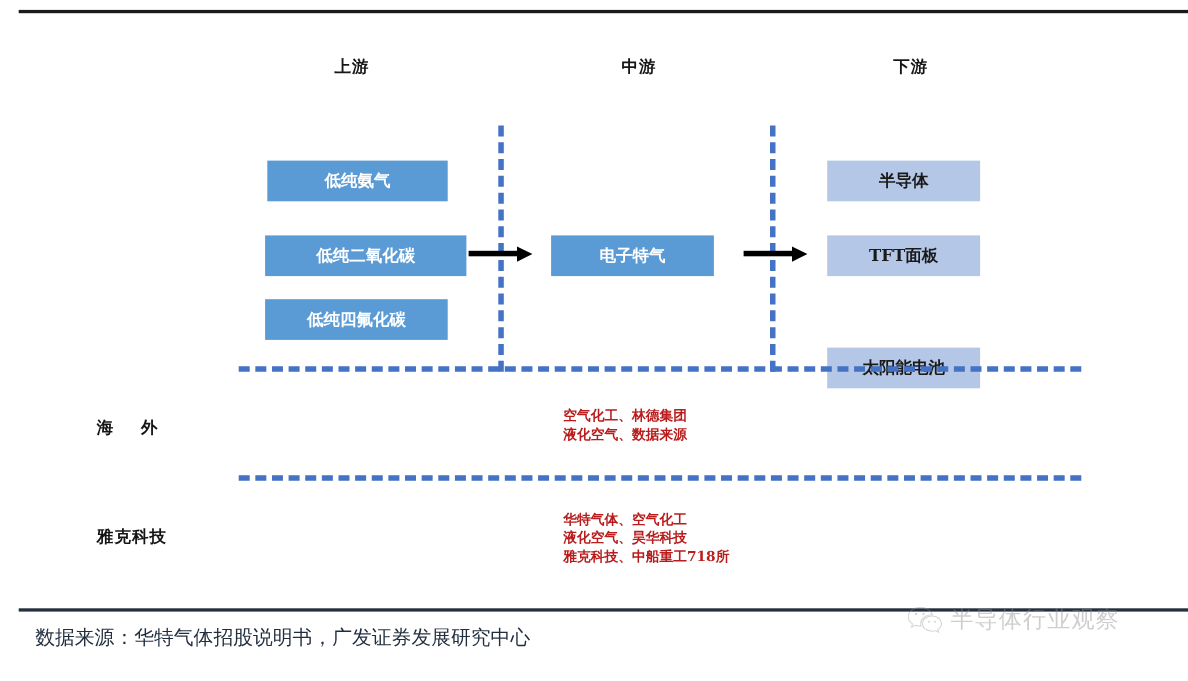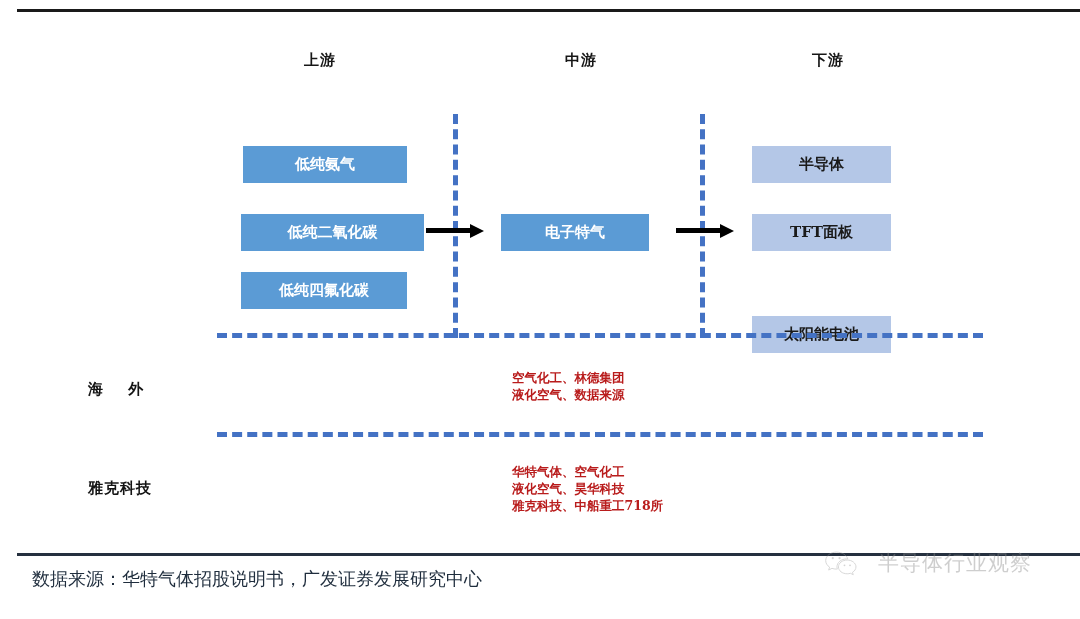--- a/index.html
+++ b/index.html
@@ -109,21 +109,21 @@
   
   .source{
     position:absolute;left:20px;top:567px;
     font-family:"DejaVu Serif","Liberation Serif",serif;
     font-size:18px;color:#1f2d3d;font-weight:500;white-space:nowrap;text-align:right;
   }
 
   
   .watermark{
     position:absolute;left:812px;top:549px;
-    display:flex;align-items:center;gap:20px;opacity:.42;
+    display:flex;align-items:center;gap:6px;opacity:.42;
   }
   .watermark .wm-text{
     font-family:"DejaVu Serif","Liberation Serif",serif;
     font-size:21px;color:#8d8d8d;white-space:nowrap;letter-spacing:1px;
   }
   .wechat-icon{width:34px;height:26px;display:block;}
 </style>
 </head>
 <body>
 

